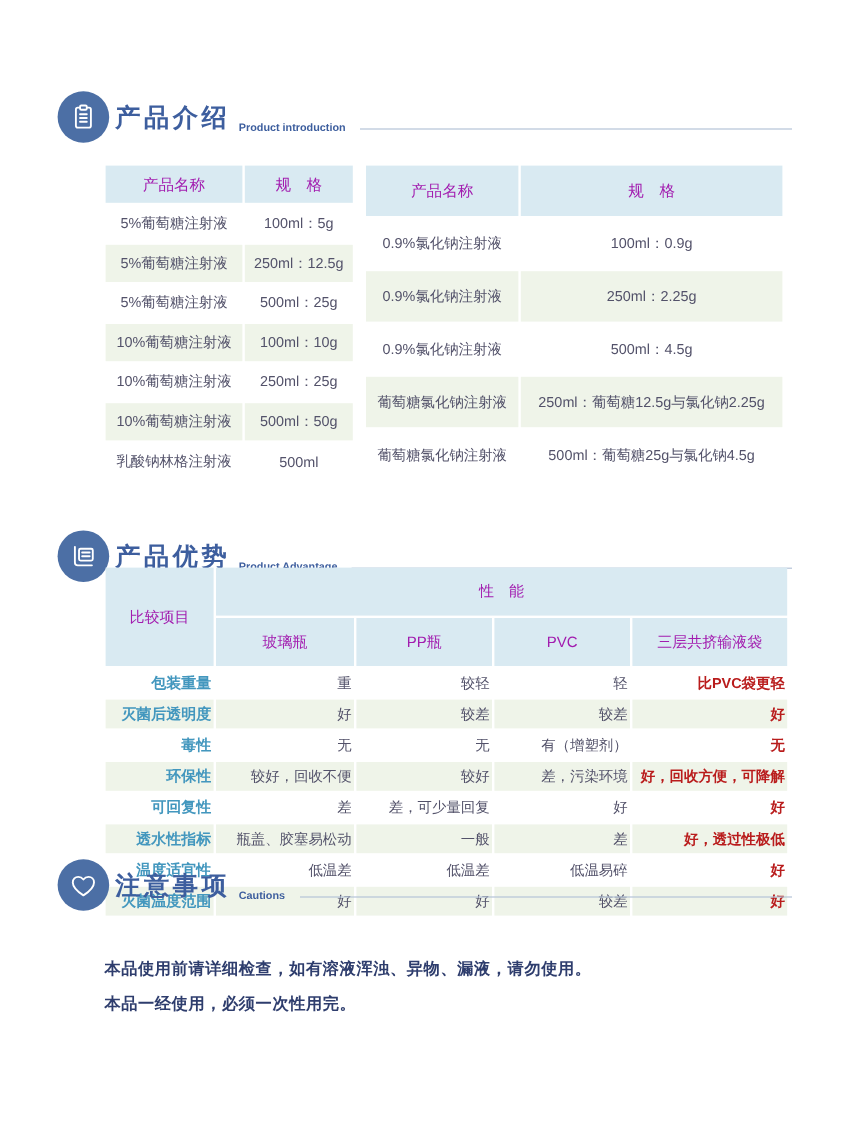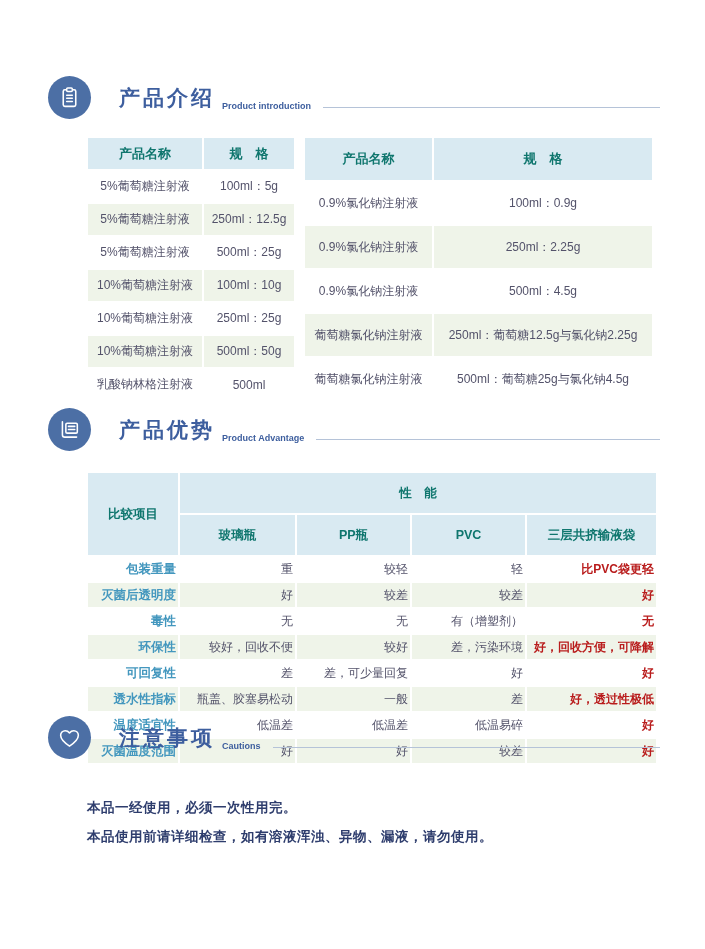--- a/index.html
+++ b/index.html
@@ -4,35 +4,35 @@
 <style>
   html,body { margin:0; padding:0; background:#ffffff; }
   .page {
     position:relative; width:705px; height:949px; background:#ffffff;
     font-family:"Liberation Sans","DejaVu Sans",sans-serif; overflow:hidden;
   }
 
   
   .section-header { position:absolute; left:48px; width:612px; display:flex; align-items:center; }
   #sec-intro   { top:76px; }
-  #sec-adv     { top:408px; }
+  #sec-adv     { top:442px; }
   #sec-caution { top:716px;justify-content:space-between; }
   .icon-circle {
     width:43px; height:43px; border-radius:50%; background:#4c6fa5;
     display:flex; align-items:center; justify-content:center; flex:none;
   }
   .icon-circle svg { width:25px; height:25px; }
-  .sec-title { margin-left:28px; font-size:21px; font-weight:600; color:#3d5e9e; letter-spacing:3px; white-space:nowrap; }
+  .sec-title { margin-left:5px; font-size:21px; font-weight:600; color:#3d5e9e; letter-spacing:3px; white-space:nowrap; }
   .sec-sub   { margin-left:7px; font-size:9px; font-weight:600; color:#3d5e9e; align-self:flex-end; margin-bottom:8px; white-space:nowrap;margin-top:23px; }
   .sec-line  { flex:1; border-bottom:1px solid #b5c3d8; align-self:flex-end; margin-bottom:11px; margin-left:12px; }
 
   
   table.data { border-collapse:separate; border-spacing:2px; table-layout:fixed; }
   table.data th {
-    background:#d9eaf2; color:#0f766e; font-weight:700; font-size:13px;
+    background:#d9eaf2; color:#a21caf; font-weight:400; font-size:13px;
     height:31px; text-align:center; vertical-align:middle; padding:0;
   }
   table.data td {
     font-size:12px; color:#53526a; text-align:center; vertical-align:middle;
     height:31px; padding:0 2px; background:#ffffff;
   }
   tr.alt td { background:#eff4e9; }
 
   
   .intro-wrap { position:absolute; left:86px; top:136px; display:flex; gap:7px; }
@@ -244,17 +244,17 @@
       <svg viewBox="0 0 24 24" fill="none" stroke="#ffffff" stroke-width="1.5" stroke-linecap="round" stroke-linejoin="round">
         <path d="M12 20.3C6.4 16.6 3.5 13.2 3.5 9.9 3.5 7.4 5.4 5.5 7.9 5.5c1.6 0 3.1.8 4.1 2.1 1-1.3 2.5-2.1 4.1-2.1 2.5 0 4.4 1.9 4.4 4.4 0 3.3-2.9 6.7-8.5 10.4z"></path>
       </svg>
     </div>
     <span class="sec-title">注意事项</span>
     <span class="sec-sub">Cautions</span>
     <span class="sec-line"></span>
   </div>
 
   <div class="caution-text">
+    <p>本品使用前请详细检查，如有溶液浑浊、异物、漏液，请勿使用。</p>
     <p>本品一经使用，必须一次性用完。</p>
-    <p>本品使用前请详细检查，如有溶液浑浊、异物、漏液，请勿使用。</p>
   </div>
 
 </div>
 
 </body></html>

